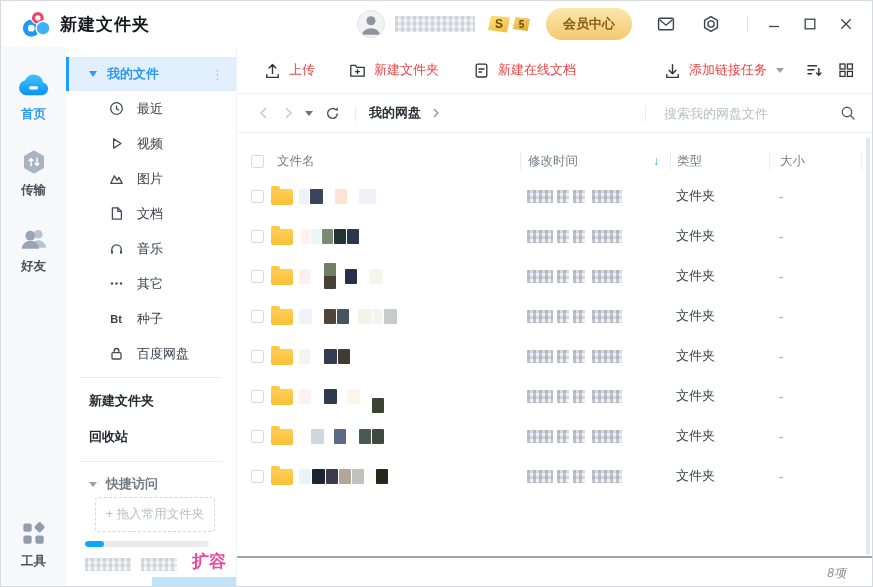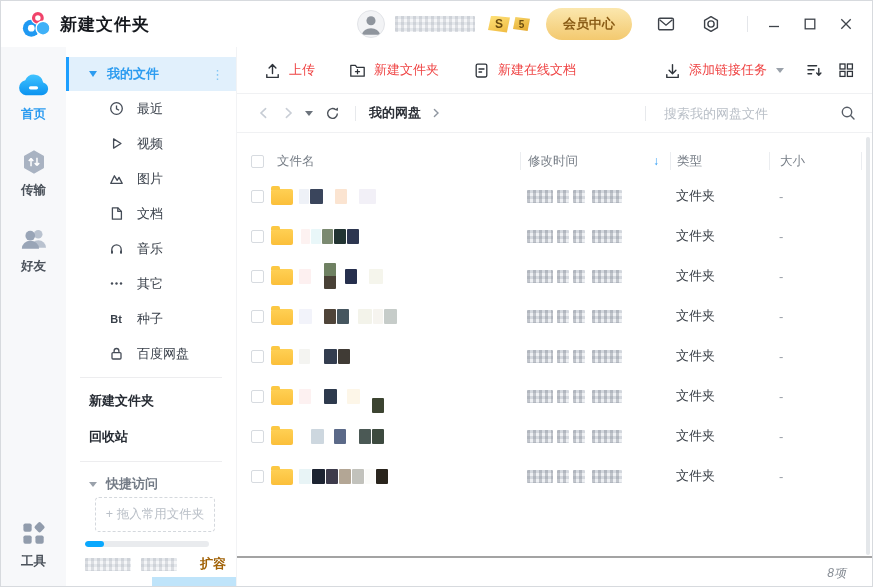--- a/index.html
+++ b/index.html
@@ -50,21 +50,21 @@
   .sd-item .sic { width:16px; height:16px; margin-right:13px; display:flex; align-items:center; justify-content:center; color:#3a414b; font-size:11px; font-weight:bold; }
   .sd-div { height:1px; background:#ededef; margin:6px 14px 5px 14px; }
   .sd-link { height:36px; display:flex; align-items:center; padding-left:23px; font-weight:bold; color:#262b33; cursor:pointer; }
   .sd-quick { height:34px; display:flex; align-items:center; padding-left:23px; font-weight:bold; color:#737b86; cursor:pointer; }
   .tri-down.grey { border-top-color:#9aa1ab; border-left-width:4px; border-right-width:4px; border-top-width:5px; margin:0 9px 0 0; }
   .dropzone { position:absolute; left:29px; bottom:56px; width:120px; height:35px; border:1px dashed #d4d8dd; border-radius:4px; display:flex; align-items:center; justify-content:center; color:#b9bfc7; font-size:12.5px; cursor:pointer; }
   .storage-bar { position:absolute; left:19px; bottom:41px; width:124px; height:6px; border-radius:3px; background:#e9ebee; overflow:hidden; }
   .storage-fill { height:100%; background:#09a8fe; border-radius:3px; }
   .storage-text { position:absolute; left:19px; bottom:17px; display:flex; align-items:center; }
   .storage-text .mz { height:13px; }
-  .expand-link { position:absolute; right:10px; bottom:15px; color:#a16207; font-size:13px; font-weight:bold; cursor:pointer; }
+  .expand-link { position:absolute; right:10px; bottom:15px; color:#ec4899; font-size:17px; font-weight:bold; cursor:pointer; }
   .promo-strip { position:absolute; right:0; bottom:0; width:84px; height:11px; background:#bfe4fa; }
 
   
   .main { position:relative; flex:1; border-left:1px solid #f2f3f5; background:#fff; }
   .toolbar { height:47px; display:flex; align-items:center; padding:0 18px 0 27px; border-bottom:1px solid #f0f1f3; }
   .tool-btn { display:flex; align-items:center; font-size:13px; color:#ef4444; cursor:pointer; margin-right:34px; }
   .tool-btn svg { margin-right:8px; }
   .tool-btn.linktask { margin-left:54px; margin-right:0; }
   .caret { width:0; height:0; border-left:4px solid transparent; border-right:4px solid transparent; border-top:5px solid #9aa1aa; margin-left:9px; }
   .tool-right { margin-left:auto; display:flex; align-items:center; }

